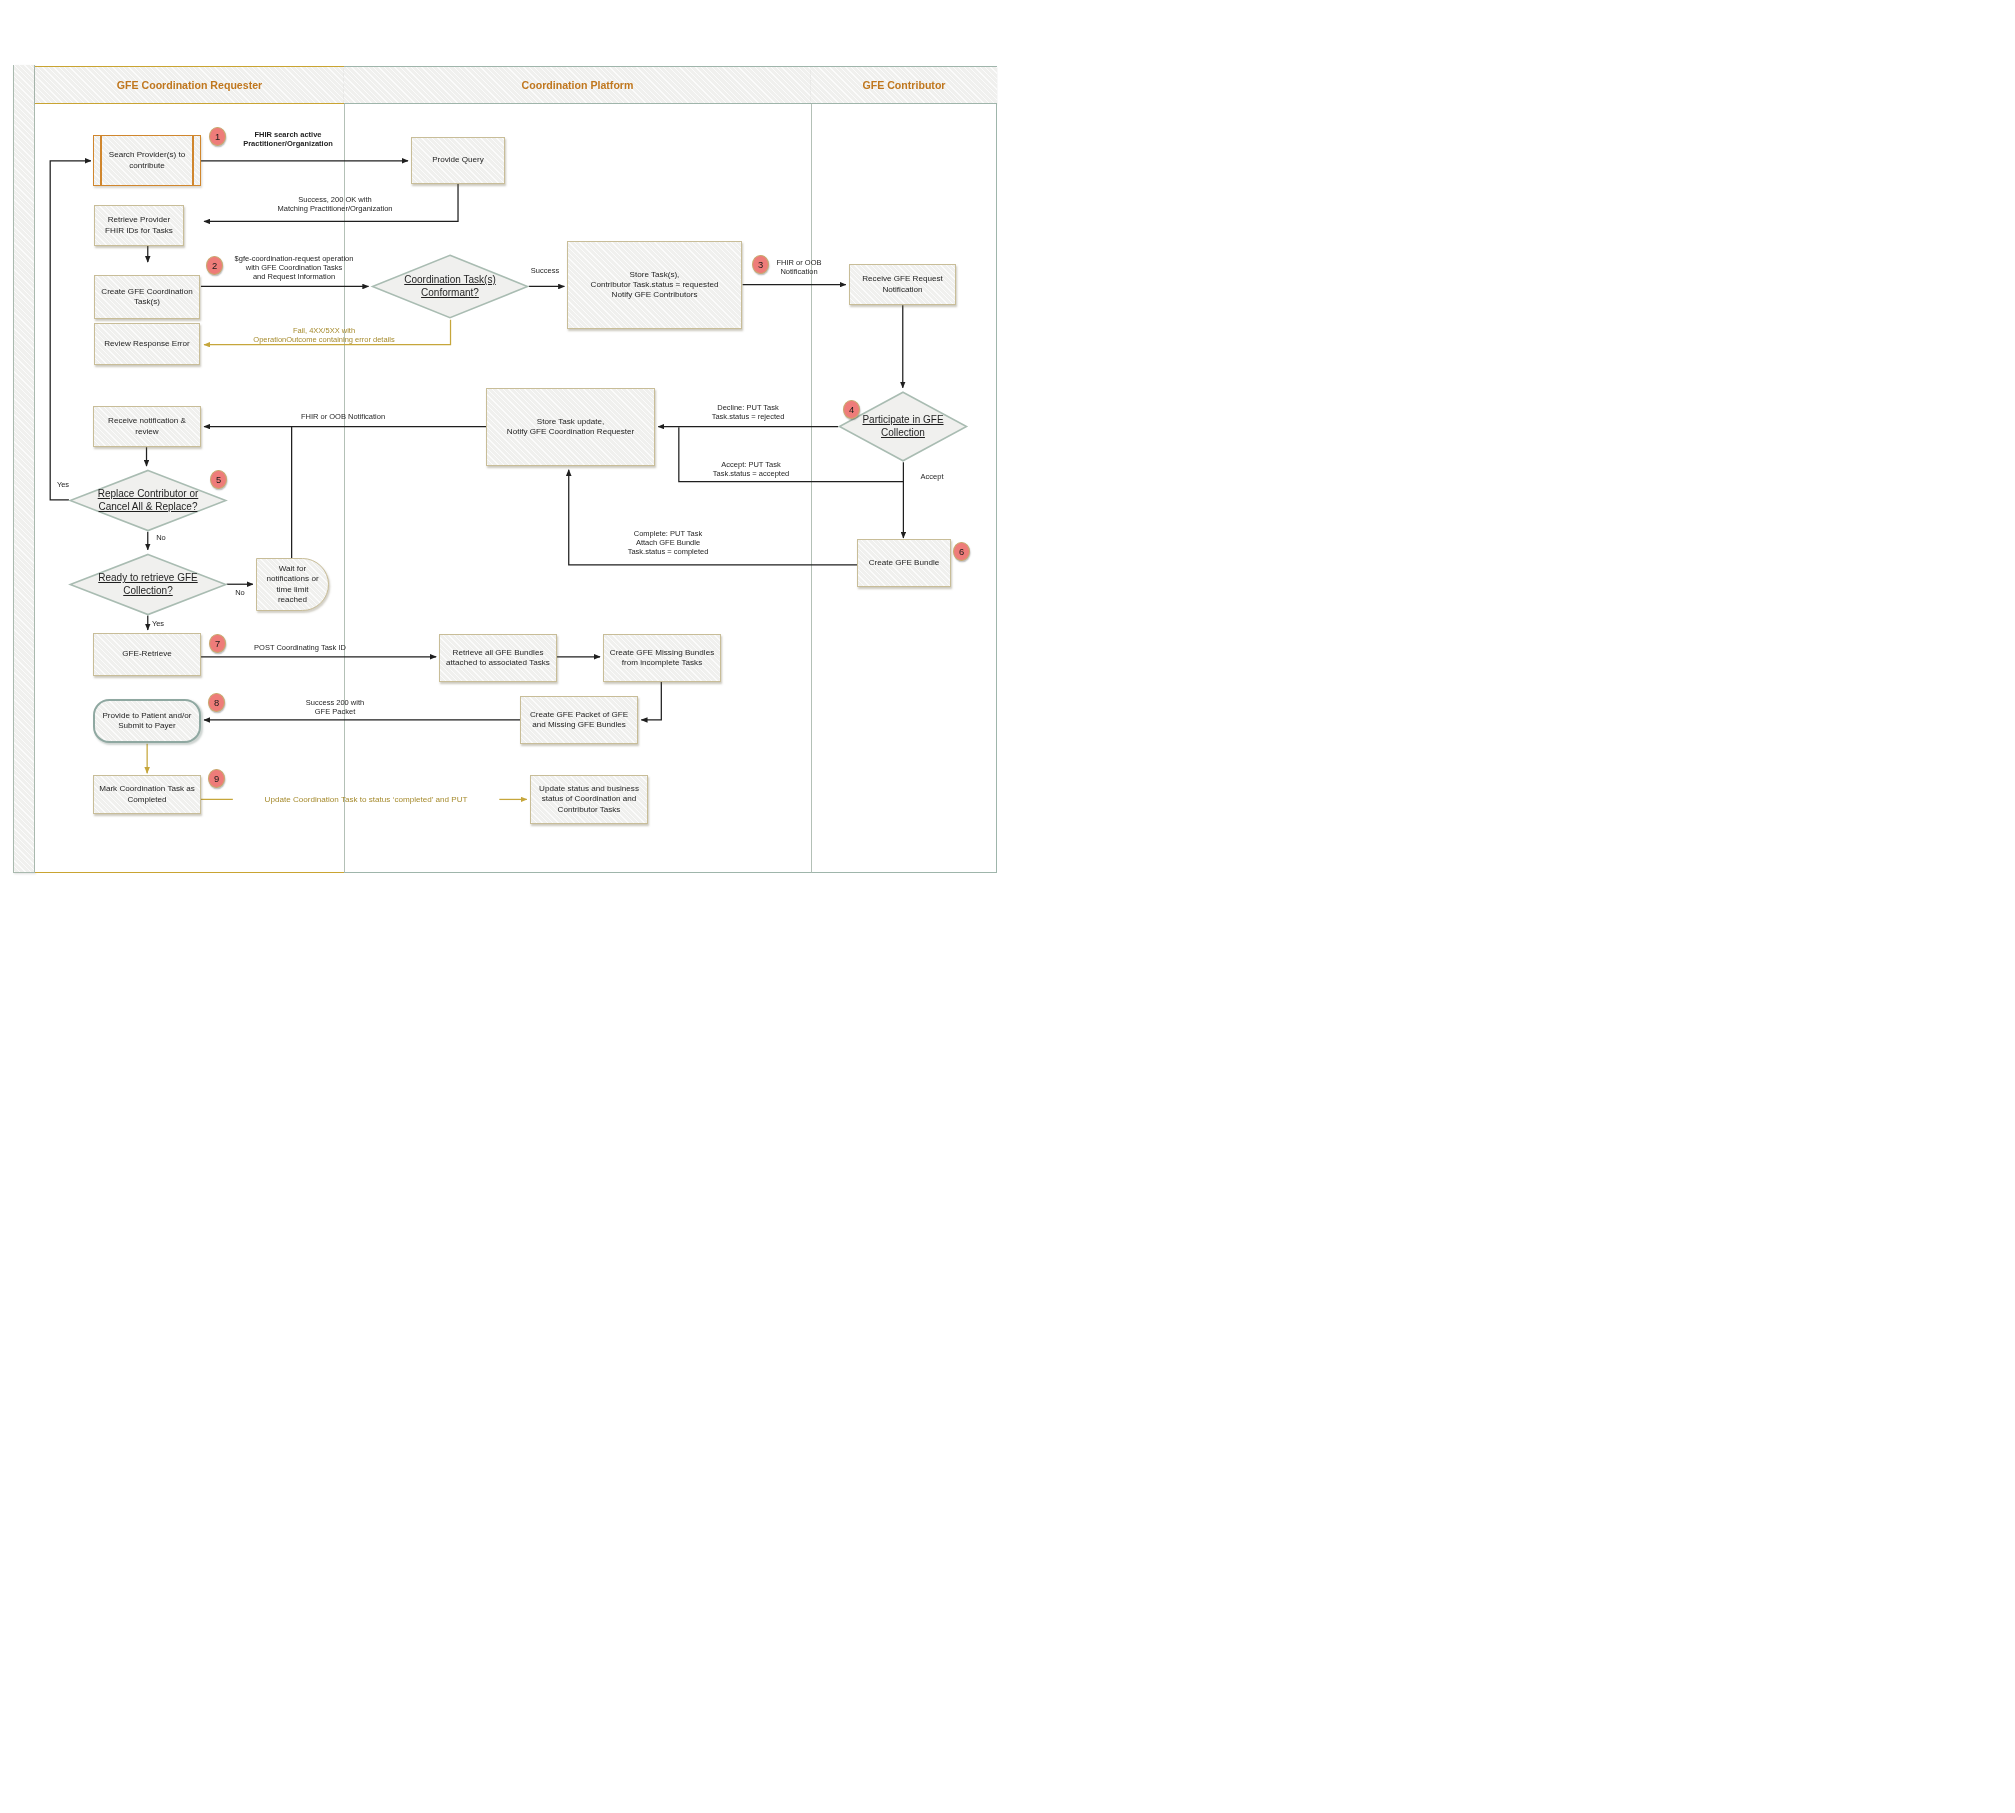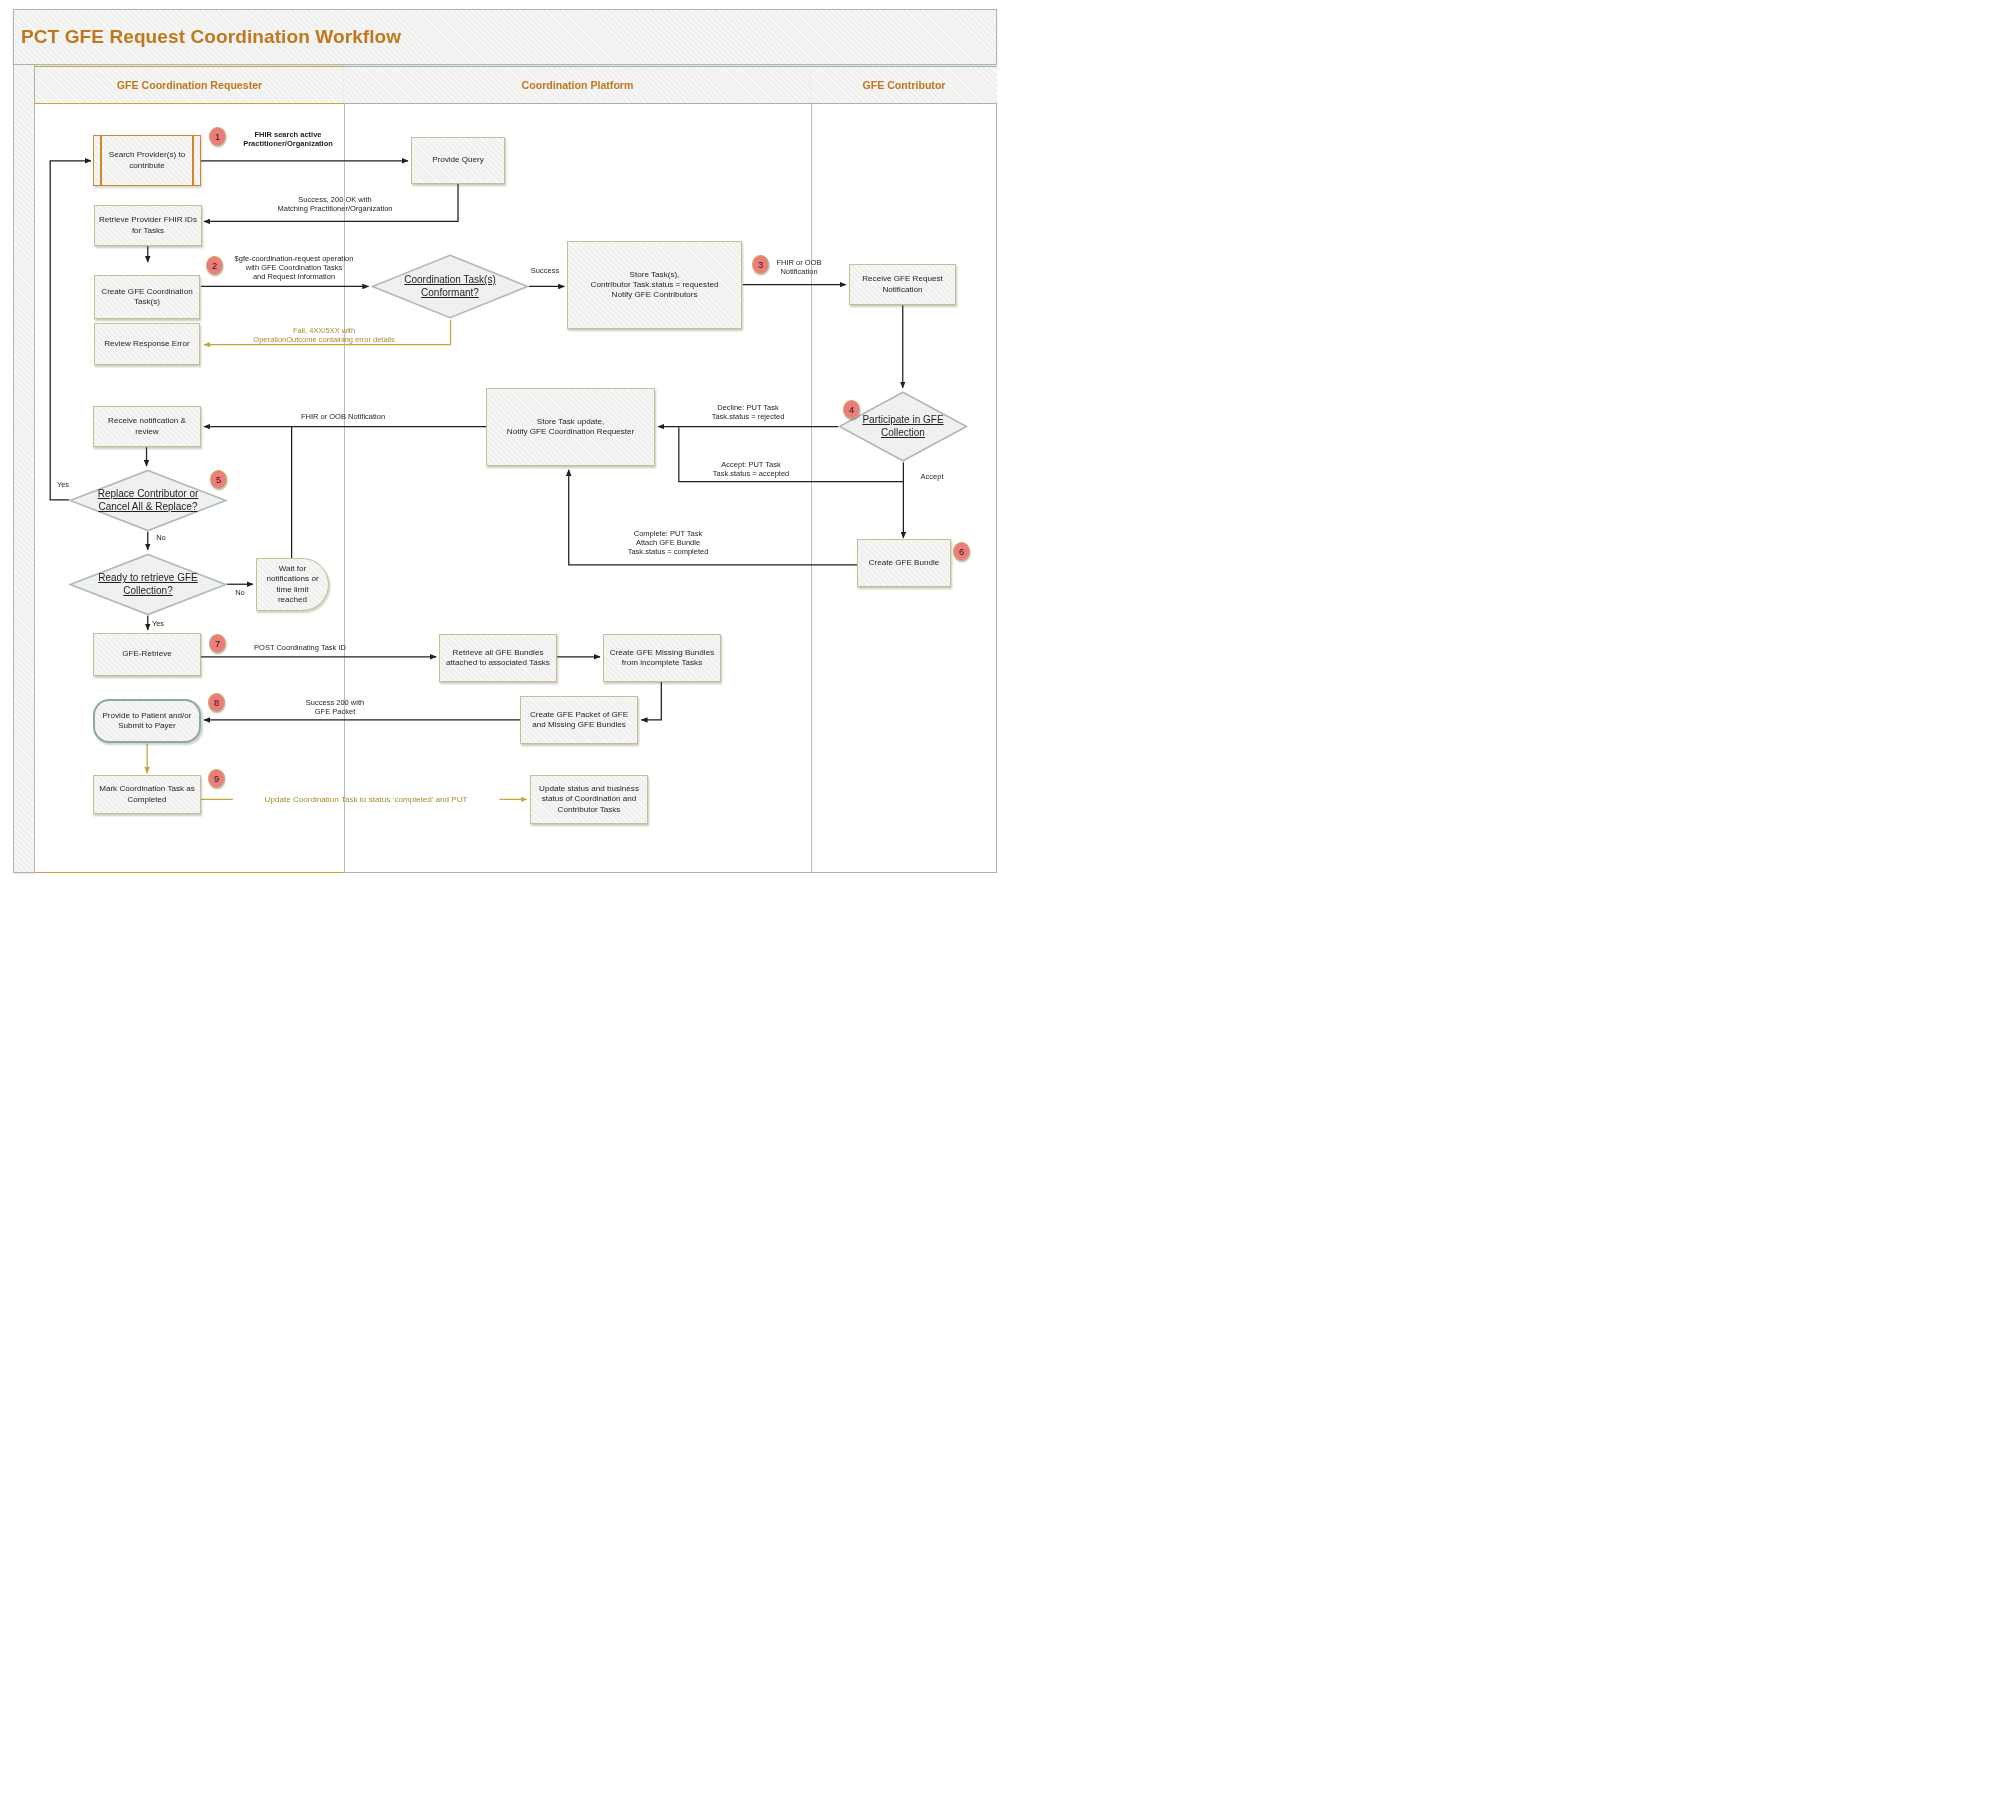--- a/index.html
+++ b/index.html
@@ -44,23 +44,20 @@
   
   .badge{position:absolute;width:17px;height:19.4px;border-radius:50%;background:#ee7c79;border:1.3px solid #c9a96e;box-sizing:border-box;display:flex;align-items:center;justify-content:center;font-size:9.4px;color:#1a1a1a;z-index:5;box-shadow:0.6px 1.3px 1.3px rgba(0,0,0,.25);}
 
   #edges{position:absolute;left:0;top:0;z-index:2;}
 </style>
 </head>
 <body>
 
 <div id="canvas">
 
-  <div class="band hatch" id="title-band">
-    <div id="page-title">PCT GFE Request Coordination Workflow</div>
-  </div>
   <div class="band hatch" id="left-strip"></div>
   <div class="lane-head hatch" id="head-requester">GFE Coordination Requester</div>
   <div class="lane-head hatch" id="head-platform">Coordination Platform</div>
   <div class="lane-head hatch" id="head-contributor">GFE Contributor</div>
   <div class="lane-body" id="lane1"></div>
   <div class="lane-body" id="lane2"></div>
   <div class="lane-body" id="lane3"></div>
 
   <svg id="edges" width="1008" height="907" viewBox="0 0 1611 1450">
     <defs>
@@ -103,21 +100,21 @@
     </g>
   </svg>
 
 
   <div class="node hatch orangebox" style="left:93px;top:135px;width:108px;height:51px;">
     <div class="bar l"></div>
     <div class="bar r"></div>
     <span>Search Provider(s) to contribute</span>
   </div>
   <div class="node hatch box" style="left:411px;top:137px;width:94px;height:47px;"><span>Provide Query</span></div>
-  <div class="node hatch box" style="left:94px;top:205px;width:108px;height:41px;"><span>Retrieve Provider FHIR IDs for Tasks</span></div>
+  <div class="node hatch box" style="left:94px;top:205px;width:90px;height:41px;"><span>Retrieve Provider FHIR IDs for Tasks</span></div>
   <div class="node hatch box" style="left:94px;top:275px;width:106px;height:44px;"><span>Create GFE Coordination Task(s)</span></div>
   <div class="node hatch box" style="left:94px;top:323px;width:106px;height:42px;"><span>Review Response Error</span></div>
   <div class="node hatch box" style="left:93px;top:406px;width:108px;height:41px;"><span>Receive notification &amp; review</span></div>
   <div class="node hatch box" style="left:567px;top:241px;width:175px;height:88px;"><span>Store Task(s),
 Contributor Task.status = requested
 Notify GFE Contributors</span></div>
   <div class="node hatch box" style="left:486px;top:388px;width:169px;height:78px;"><span>Store Task update,
 Notify GFE Coordination Requester</span></div>
   <div class="node hatch delay" style="left:256px;top:558px;width:73px;height:53px;"><span>Wait for notifications or time limit reached</span></div>
   <div class="node hatch box" style="left:93px;top:633px;width:108px;height:43px;"><span>GFE-Retrieve</span></div>

